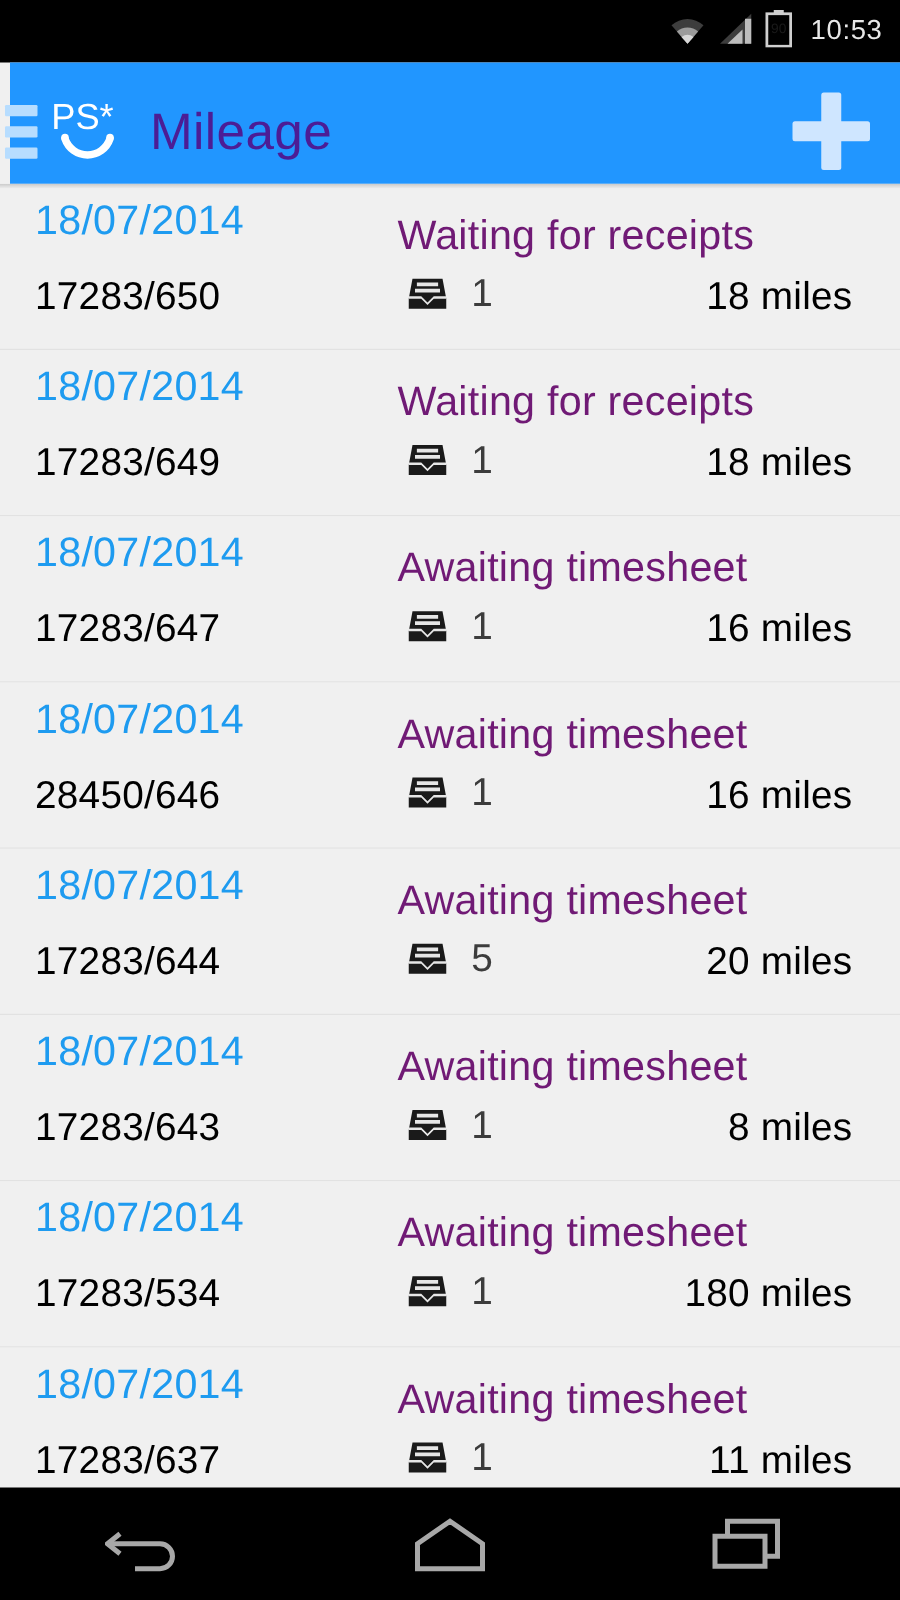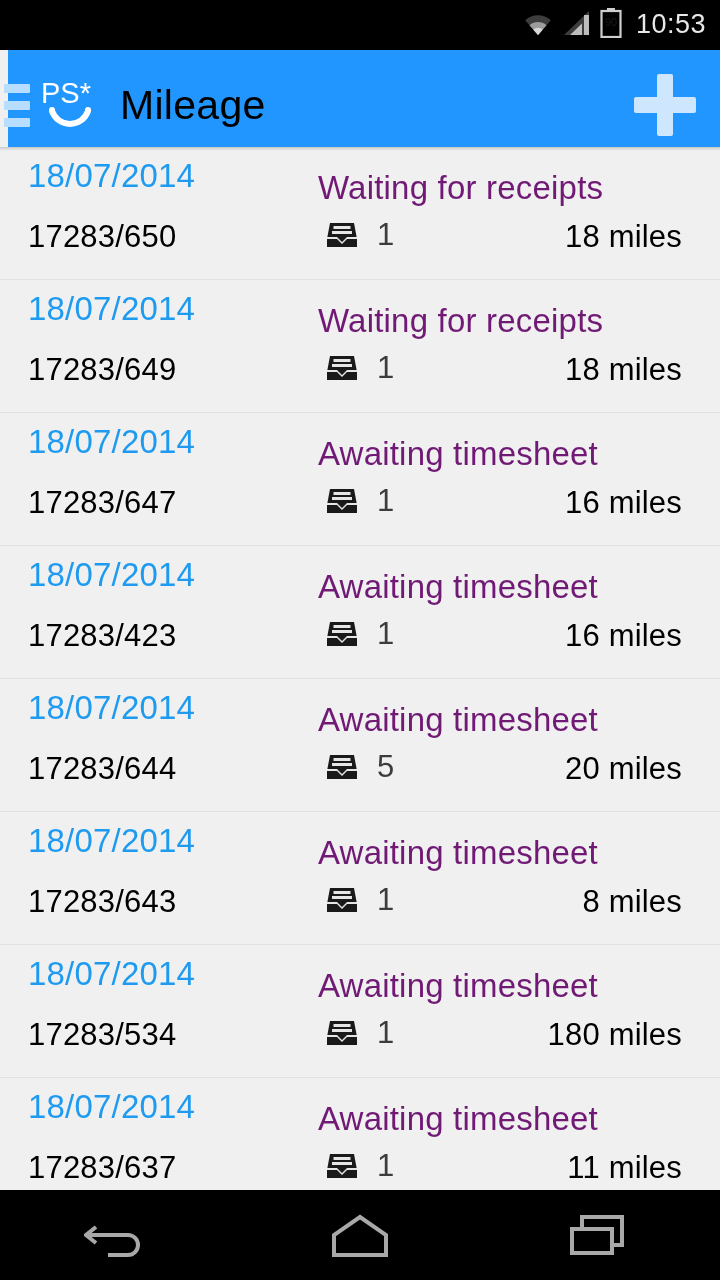--- a/index.html
+++ b/index.html
@@ -35,21 +35,21 @@
     justify-content: flex-end;
     padding-right: 14px;
     box-sizing: border-box;
   }
   .sb-icon {
     display: block;
     margin-left: 9px;
   }
   #status-clock {
     color: #e8e8e8;
-    font-size: 27px;
+    font-size: 22px;
     font-family: "Liberation Sans", sans-serif;
     font-weight: 300;
     letter-spacing: 0.5px;
     margin-left: 14px;
     line-height: 1;
     padding-bottom: 2px;
   }
 
   
   #app-bar {
@@ -80,21 +80,21 @@
     border-radius: 1px;
   }
   #app-logo {
     position: relative;
     width: 64px;
     height: 64px;
     margin-left: 8px;
     flex: 0 0 auto;
   }
   #app-title {
-    color: #000000;
+    color: #4c1d95;
     font-size: 41px;
     font-weight: 400;
     margin-left: 18px;
     letter-spacing: 0.3px;
     white-space: nowrap;
   }
   #add-button {
     margin-left: auto;
     margin-right: 32px;
     width: 62px;
@@ -349,21 +349,21 @@
           </span>
           <span class="cell-miles">16 miles</span>
         </div>
       </div>
       <div class="row">
         <div class="row-top">
           <span class="cell-date">18/07/2014</span>
           <span class="cell-status">Awaiting timesheet</span>
         </div>
         <div class="row-bottom">
-          <span class="cell-ref">17283/423</span>
+          <span class="cell-ref">28450/646</span>
           <span class="cell-receipt">
             <span style="display: inline-flex;">
               <svg width="34" height="34" viewBox="0 0 34 34">
                 <path d="M5 6 L29 6 L32 22 L32 30 L2 30 L2 22 Z" fill="#1a1a1a"></path>
                 <rect x="8.5" y="9" width="17" height="3" fill="#e6e6e6"></rect>
                 <rect x="7" y="14" width="20" height="3" fill="#e6e6e6"></rect>
                 <path d="M2 20 L12 20 L17 25 L22 20 L32 20 L32 22 L22 22 L17 27 L12 22 L2 22 Z" fill="#e6e6e6"></path>
               </svg>
             </span>
             <span class="count">1</span>

